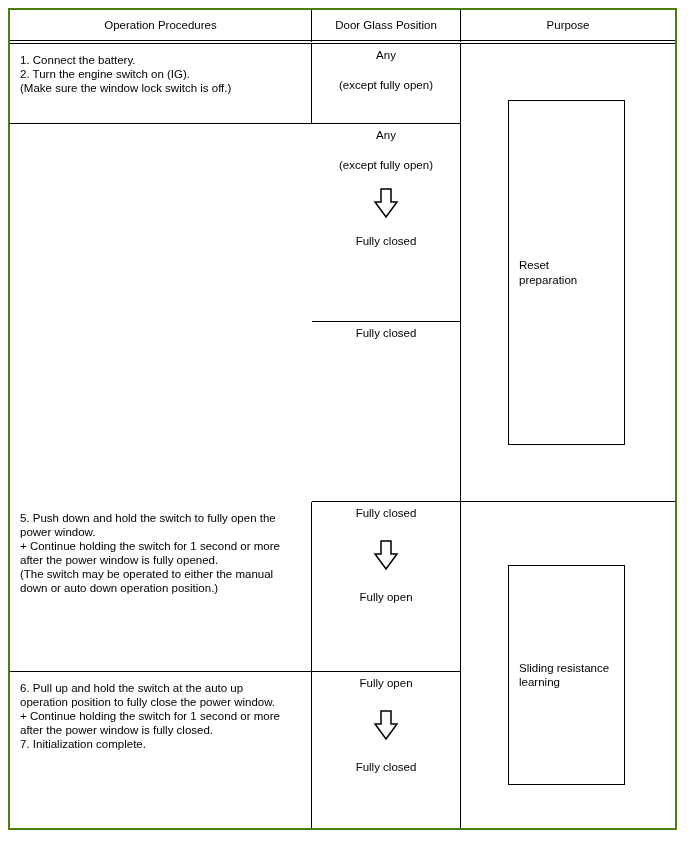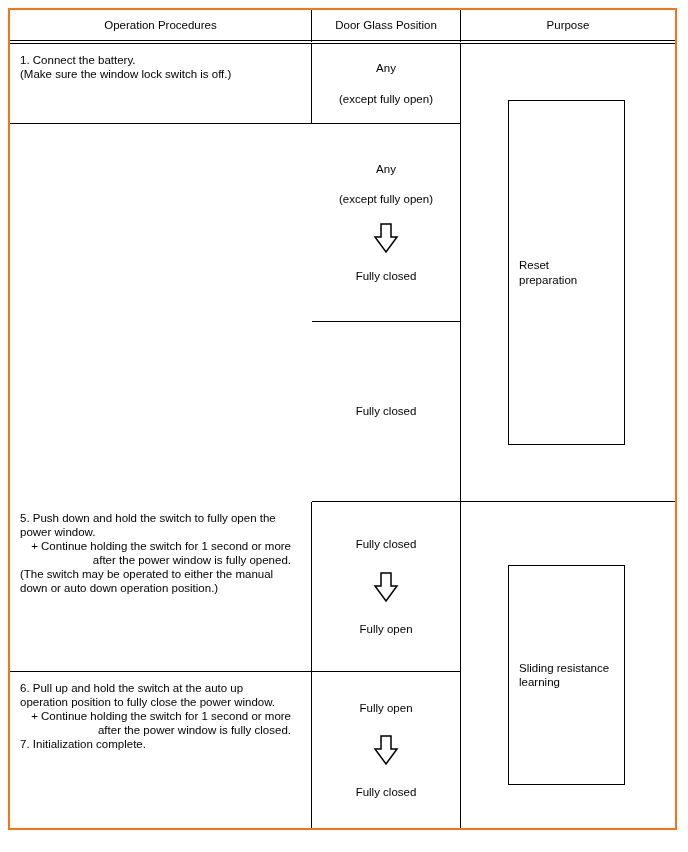--- a/index.html
+++ b/index.html
@@ -7,43 +7,43 @@
   body {
     width: 688px; height: 852px;
     background: #ffffff;
     font-family: "Liberation Sans", sans-serif;
     color: #000;
     position: relative;
   }
   .proc-table {
     position: absolute; left: 8px; top: 8px;
     width: 669px; height: 822px;
-    border: 2px solid #f97316;
+    border: 2px solid #4d7c0f;
     background: #fff;
     display: grid;
     grid-template-columns: 302px 149px 1fr;
     grid-template-rows: 34px 80px 198px 180px 170px 1fr;
   }
   .cell { font-size: 11.5px; line-height: 1.22; }
   .bR { border-right: 1px solid #000; }
   .bB { border-bottom: 1px solid #000; }
   .hdr {
     display: flex; align-items: center; justify-content: center;
     border-bottom: 4px double #000;
   }
   .proc { padding: 9px 20px 8px 10px; }
   .proc p { margin: 0; }
   .mt13 { margin-top: 13px; }
   .mt30 { margin-top: 30px; }
-  .mt33 { margin-top: 33px; text-align: right; }
+  .mt33 { margin-top: 33px; }
   .mt60 { margin-top: 60px; }
   .mt65 { margin-top: 65px; }
   .pos {
     display: flex; flex-direction: column;
-    align-items: center; justify-content: center;
+    align-items: center; 
     text-align: center; gap: 16px; padding: 4px;
   }
   .gap20 { gap: 20px; }
   .arrow { display: block; }
   .purpose { position: relative; }
   .pbox {
     position: absolute; left: 47px; width: 117px;
     border: 1px solid #000;
     display: flex; align-items: center;
     padding-left: 10px;
@@ -59,20 +59,21 @@
 <body>
 
 <div class="proc-table">
 
   <div class="cell hdr bR" style="grid-area: 1 / 1">Operation Procedures</div>
   <div class="cell hdr bR" style="grid-area: 1 / 2">Door Glass Position</div>
   <div class="cell hdr" style="grid-area: 1 / 3">Purpose</div>
 
   <div class="cell proc bR bB" style="grid-area: 2 / 1">
     <p>1. Connect the battery.</p>
+    <p class="mt13">2. Turn the engine switch on (IG).</p>
     <p class="mt13">(Make sure the window lock switch is off.)</p>
   </div>
   <div class="cell pos bR bB" style="grid-area: 2 / 2">
     <span>Any</span>
     <span>(except fully open)</span>
   </div>
 
   <div class="cell pos bR bB" style="grid-area: 3 / 2">
     <span>Any</span>
     <span>(except fully open)</span>

